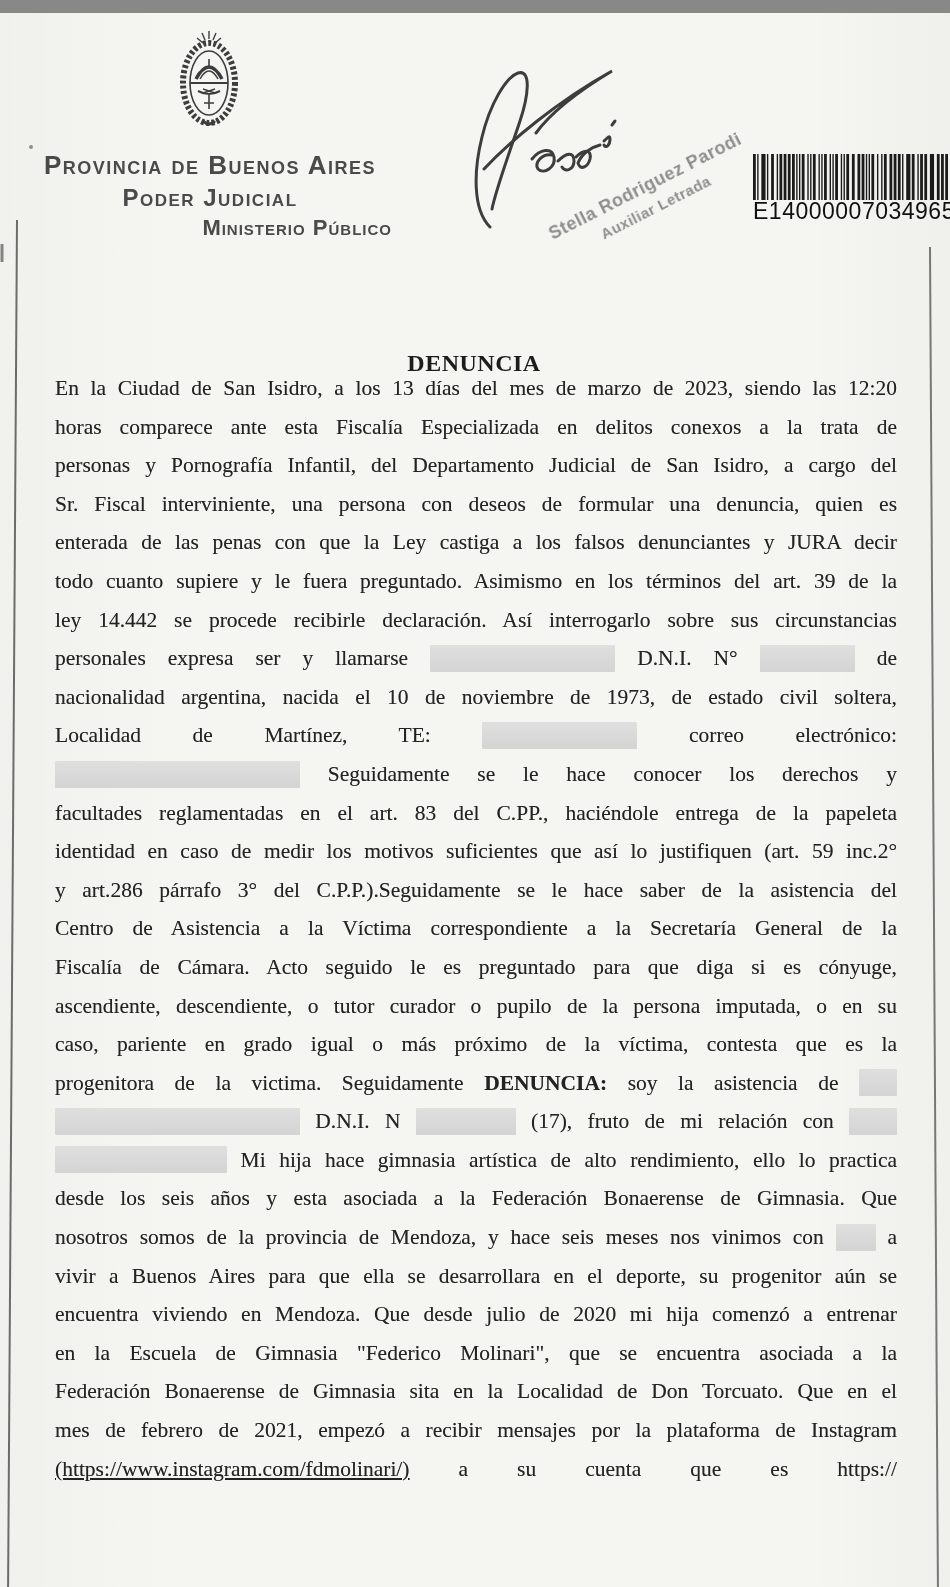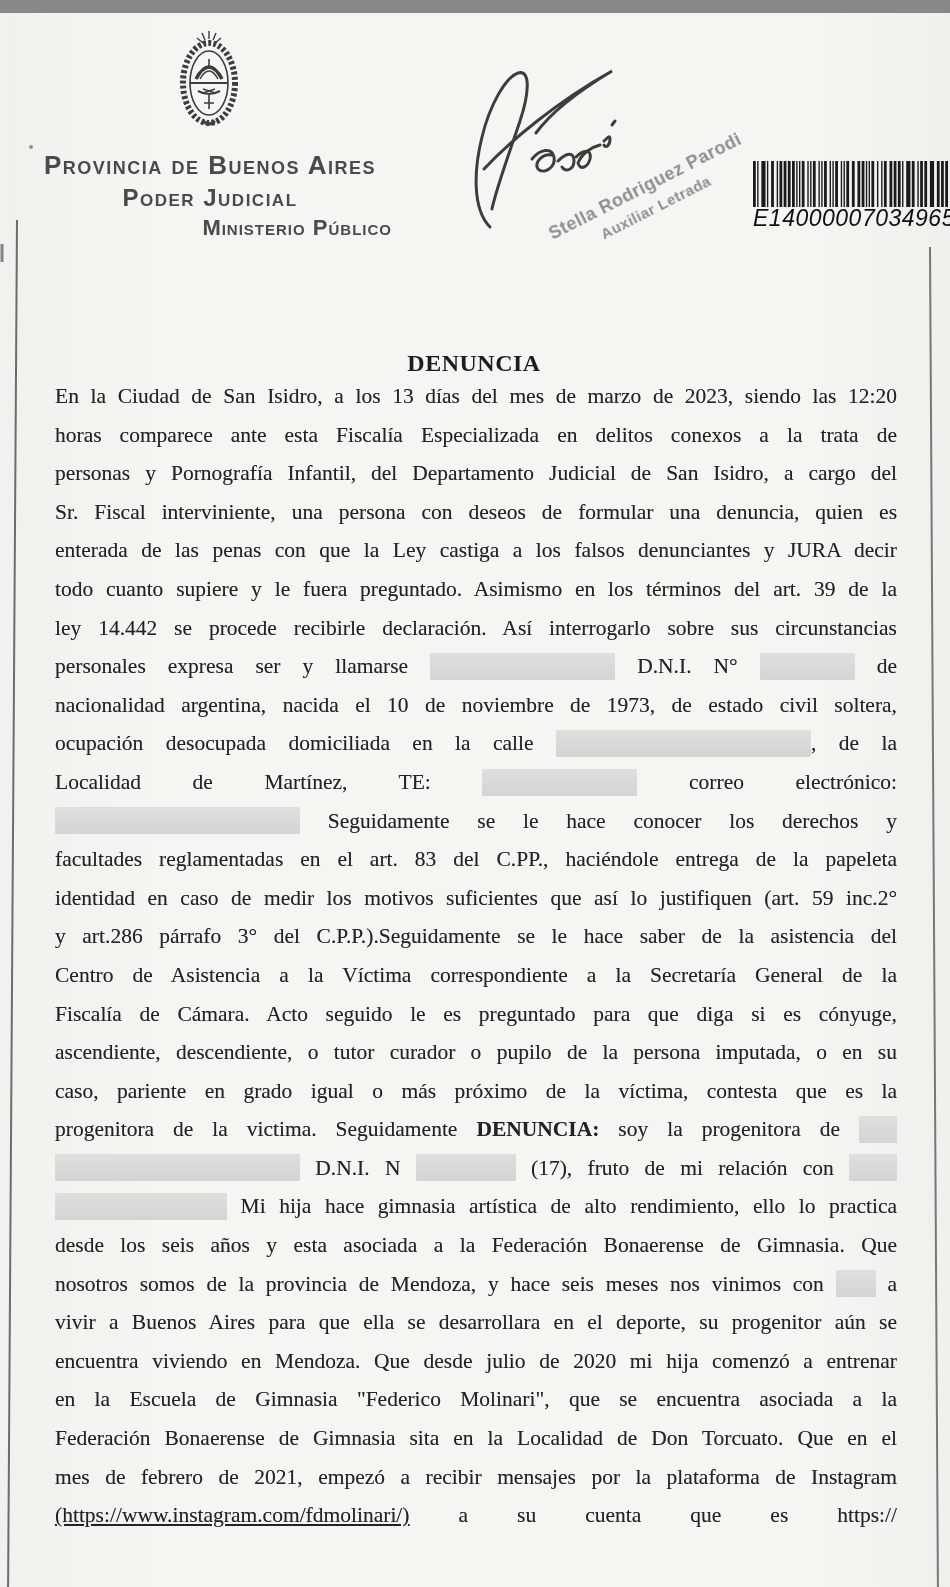--- a/index.html
+++ b/index.html
@@ -24,32 +24,32 @@
   .signature{position:absolute;left:462px;top:36px;width:180px;height:190px;}
   .stamp{
     position:absolute;left:515px;top:118px;width:270px;height:130px;
     transform:rotate(-27deg);
     text-align:center;color:#8e8e8e;font-family:"Liberation Sans", sans-serif;
     font-weight:bold;filter:blur(0.5px);
     display:flex;flex-direction:column;justify-content:center;
   }
   .stamp-name{font-size:18px;letter-spacing:.5px;}
   .stamp-role{font-size:15px;margin-top:4px;letter-spacing:.5px;}
-  .barcode{position:absolute;left:753px;top:148px;width:195px;font-style:italic;}
+  .barcode{position:absolute;left:753px;top:141px;width:195px;}
   .barcode-bars{display:block;width:195px;height:46px;}
   .barcode-text{
     font-family:"Liberation Sans", sans-serif;font-size:23px;color:#101010;
     letter-spacing:0.5px;text-align:center;margin-top:-2px;white-space:nowrap;
   }
   
   .doc-title{
     position:absolute;left:53px;top:337px;width:842px;text-align:center;
     font-weight:bold;font-size:24px;letter-spacing:.5px;color:#1d1d1d;
   }
-  .body-text{position:absolute;left:55px;top:364px;width:842px;}
+  .body-text{position:absolute;left:55px;top:356px;width:842px;}
   .bodyline{
     height:38.6px;line-height:38.6px;font-size:21.5px;overflow:hidden;
     text-align:justify;color:#232323;
     text-shadow:0 0 0.5px rgba(45,45,45,.4);
   }
   .bodyline::after{content:"";display:inline-block;width:100%;height:0;}
   .redact{
     display:inline-block;height:27px;vertical-align:middle;
     background:linear-gradient(#dfdfdf,#d4d4d4);border-radius:1px;
     margin-top:-4px;
@@ -179,31 +179,30 @@
   <div class="body-text" id="body-lines">
       <div class="bodyline"><span>En la Ciudad de San Isidro, a los 13 días del mes de marzo de 2023, siendo las 12:20</span></div>
       <div class="bodyline"><span>horas comparece ante esta Fiscalía Especializada en delitos conexos a la trata de</span></div>
       <div class="bodyline"><span>personas y Pornografía Infantil, del Departamento Judicial de San Isidro, a cargo del</span></div>
       <div class="bodyline"><span>Sr. Fiscal interviniente, una persona con deseos de formular una denuncia, quien es</span></div>
       <div class="bodyline"><span>enterada de las penas con que la Ley castiga a los falsos denunciantes y JURA decir</span></div>
       <div class="bodyline"><span>todo cuanto supiere y le fuera preguntado. Asimismo en los términos del art. 39 de la</span></div>
       <div class="bodyline"><span>ley 14.442 se procede recibirle declaración. Así interrogarlo sobre sus circunstancias</span></div>
       <div class="bodyline"><span>personales expresa ser y llamarse </span><span class="redact" style="width: 185px;"></span><span> D.N.I. N° </span><span class="redact" style="width: 95px;"></span><span> de</span></div>
       <div class="bodyline"><span>nacionalidad argentina, nacida el 10 de noviembre de 1973, de estado civil soltera,</span></div>
-      <div class="bodyline"><span>ocupación desocupada domiciliada en la calle </span><span class="redact" style="width: 255px;"></span><span>, de la</span></div>
       <div class="bodyline"><span>Localidad de Martínez, TE: </span><span class="redact" style="width: 155px;"></span><span> correo electrónico:</span></div>
       <div class="bodyline"><span class="redact" style="width: 245px;"></span><span> Seguidamente se le hace conocer los derechos y</span></div>
       <div class="bodyline"><span>facultades reglamentadas en el art. 83 del C.PP., haciéndole entrega de la papeleta</span></div>
       <div class="bodyline"><span>identidad en caso de medir los motivos suficientes que así lo justifiquen (art. 59 inc.2°</span></div>
       <div class="bodyline"><span>y art.286 párrafo 3° del C.P.P.).Seguidamente se le hace saber de la asistencia del</span></div>
       <div class="bodyline"><span>Centro de Asistencia a la Víctima correspondiente a la Secretaría General de la</span></div>
       <div class="bodyline"><span>Fiscalía de Cámara. Acto seguido le es preguntado para que diga si es cónyuge,</span></div>
       <div class="bodyline"><span>ascendiente, descendiente, o tutor curador o pupilo de la persona imputada, o en su</span></div>
       <div class="bodyline"><span>caso, pariente en grado igual o más próximo de la víctima, contesta que es la</span></div>
-      <div class="bodyline"><span>progenitora de la victima. Seguidamente </span><span class="b">DENUNCIA:</span><span> soy la progenitora de </span><span class="redact" style="width: 38px;"></span></div>
+      <div class="bodyline"><span>progenitora de la victima. Seguidamente </span><span class="b">DENUNCIA:</span><span> soy la asistencia de </span><span class="redact" style="width: 38px;"></span></div>
       <div class="bodyline"><span class="redact" style="width: 245px;"></span><span> D.N.I. N </span><span class="redact" style="width: 100px;"></span><span> (17), fruto de mi relación con </span><span class="redact" style="width: 48px;"></span></div>
       <div class="bodyline"><span class="redact" style="width: 172px;"></span><span> Mi hija hace gimnasia artística de alto rendimiento, ello lo practica</span></div>
       <div class="bodyline"><span>desde los seis años y esta asociada a la Federación Bonaerense de Gimnasia. Que</span></div>
       <div class="bodyline"><span>nosotros somos de la provincia de Mendoza, y hace seis meses nos vinimos con </span><span class="redact" style="width: 40px;"></span><span> a</span></div>
       <div class="bodyline"><span>vivir a Buenos Aires para que ella se desarrollara en el deporte, su progenitor aún se</span></div>
       <div class="bodyline"><span>encuentra viviendo en Mendoza.  Que desde julio de 2020 mi hija comenzó a entrenar</span></div>
       <div class="bodyline"><span>en la Escuela de Gimnasia "Federico Molinari", que se encuentra asociada a la</span></div>
       <div class="bodyline"><span>Federación Bonaerense de Gimnasia sita en la Localidad de Don Torcuato. Que en el</span></div>
       <div class="bodyline"><span>mes de febrero de 2021, empezó a recibir mensajes por la plataforma de Instagram</span></div>
       <div class="bodyline"><span class="u">(https://www.instagram.com/fdmolinari/)</span><span> a su cuenta que es https://</span></div>

